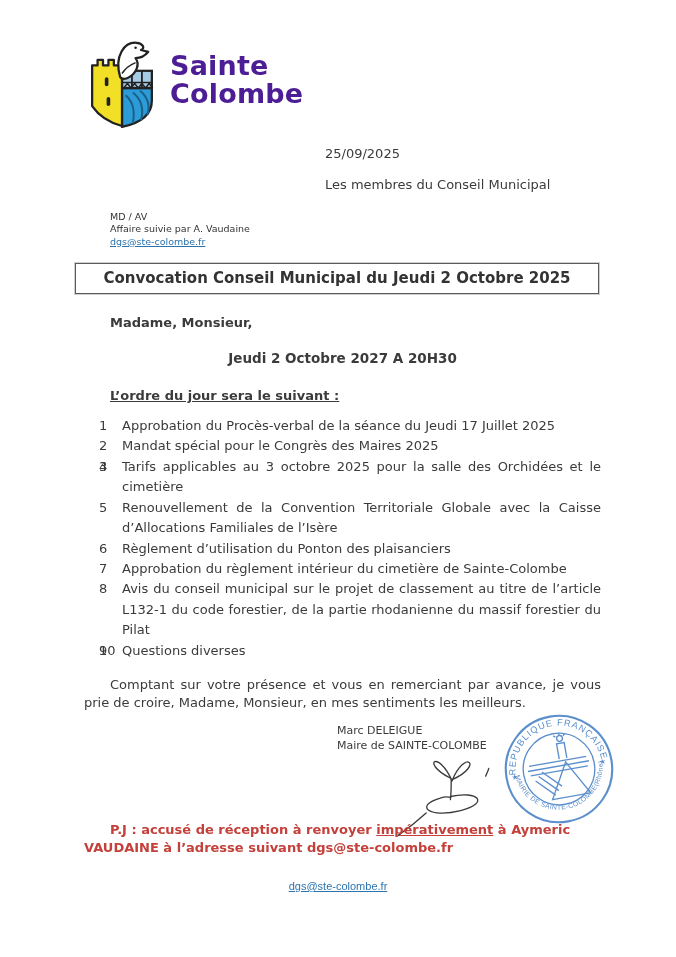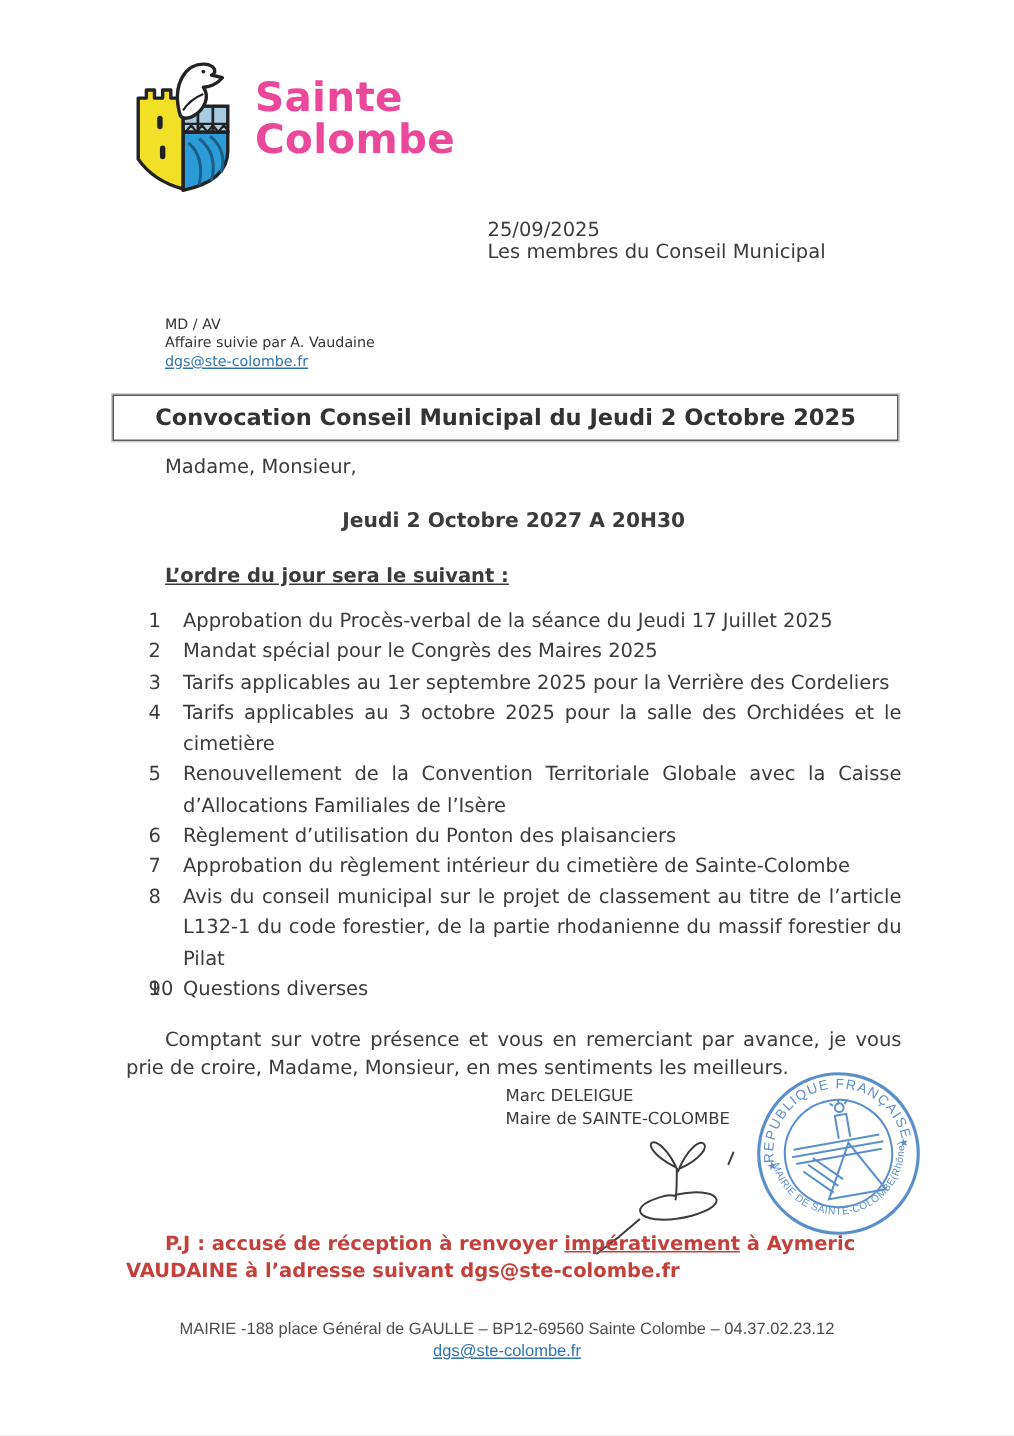--- a/index.html
+++ b/index.html
@@ -11,37 +11,37 @@
     font-family:"DejaVu Sans", sans-serif;
     color:#3b3b3b;
     overflow:hidden;
     margin:0 auto;
   }
   
   .logo { position:absolute; top:36px; left:84px; display:flex; align-items:flex-start; }
   .logo-text {
     margin-left:10px; margin-top:16px;
     font-weight:bold; font-size:27px; line-height:1.02;
-    color:#ec4899; letter-spacing:0.2px;
+    color:#4c1d95; letter-spacing:0.2px;
   }
   
   .date-block { position:absolute; top:146px; left:325px; font-size:13px; }
-  .recipient  { }
+  .recipient  { margin-top:16px; }
   .ref-block  { position:absolute; top:211px; left:110px; font-size:9.5px; line-height:1.3; color:#333; }
   .link { color:#2d74ae; text-decoration:underline; cursor:pointer; }
   
   .title-box {
     position:absolute; top:263px; left:75px; width:524px;
     border:1px solid #5a5a5a; box-shadow:0 0 0 1px #cfcfcf;
     text-align:center; font-weight:bold; font-size:15px;
     padding:5px 4px 6px; color:#333;
   }
   
   .content { position:absolute; top:299px; left:84px; width:517px; font-size:13px; line-height:1.42; }
-  .salutation { text-indent:26px; margin-top:4px; }
+  .salutation { text-indent:26px; margin-top:15px;font-weight:bold; }
   .intro { margin-top:15px; text-indent:26px; text-align:justify; }
   .meeting { margin-top:17px; text-align:center; font-weight:bold; font-size:13.5px; }
   .agenda-heading { margin-top:18px; margin-left:26px; font-weight:bold; text-decoration:underline; }
   .agenda { margin-top:11px; }
   .agenda-item { position:relative; padding-left:38px; text-align:justify; line-height:1.57; }
   .agenda-num { position:absolute; left:15px; }
   .closing { margin-top:15px; text-indent:26px; text-align:justify; }
   
   .sign-block { position:absolute; top:723px; left:325px; font-size:11px; line-height:1.38;margin-left:12px; }
   .signature-svg { position:absolute; top:748px; left:382px; }
@@ -112,21 +112,20 @@
       <div class="agenda-item">
         <span class="agenda-num">1</span>
         <span>Approbation du Procès-verbal de la séance du Jeudi 17 Juillet 2025</span>
       </div>
       <div class="agenda-item">
         <span class="agenda-num">2</span>
         <span>Mandat spécial pour le Congrès des Maires 2025</span>
       </div>
       <div class="agenda-item">
         <span class="agenda-num">3</span>
-        <span>Tarifs applicables au 1er septembre 2025 pour la Verrière des Cordeliers</span>
       </div>
       <div class="agenda-item">
         <span class="agenda-num">4</span>
         <span>Tarifs applicables au 3 octobre 2025 pour la salle des Orchidées et le cimetière</span>
       </div>
       <div class="agenda-item">
         <span class="agenda-num">5</span>
         <span>Renouvellement de la Convention Territoriale Globale avec la Caisse d’Allocations Familiales de l’Isère</span>
       </div>
       <div class="agenda-item">
@@ -193,17 +192,16 @@
         <circle cx="6" cy="-31" r="3"></circle>
         <path d="M 6,-37 L 6,-34 M 0,-35 L 2,-33 M 12,-35 L 10,-33"></path>
         <path d="M -26,8 L -8,26 M -22,4 L -4,22 M -18,0 L 0,18"></path>
       </g>
     </g>
   </svg>
 
   <p class="pj"><span>P.J : accusé de réception à renvoyer </span><span class="emph">impérativement</span><span> à Aymeric VAUDAINE à l’adresse suivant dgs@ste-colombe.fr</span></p>
 
   <div class="footer">
-    <div>MAIRIE -188 place Général de GAULLE – BP12-69560 Sainte Colombe – 04.37.02.23.12</div>
     <div><span class="link">dgs@ste-colombe.fr</span></div>
   </div>
 
 </div>
 
 </body></html>

